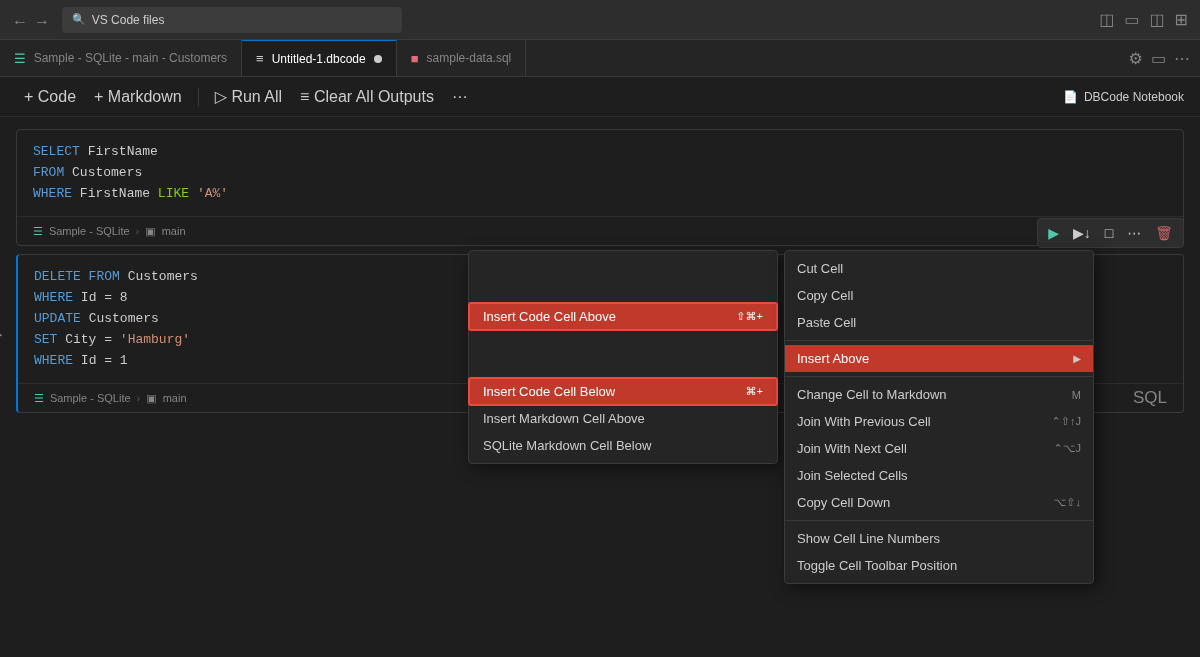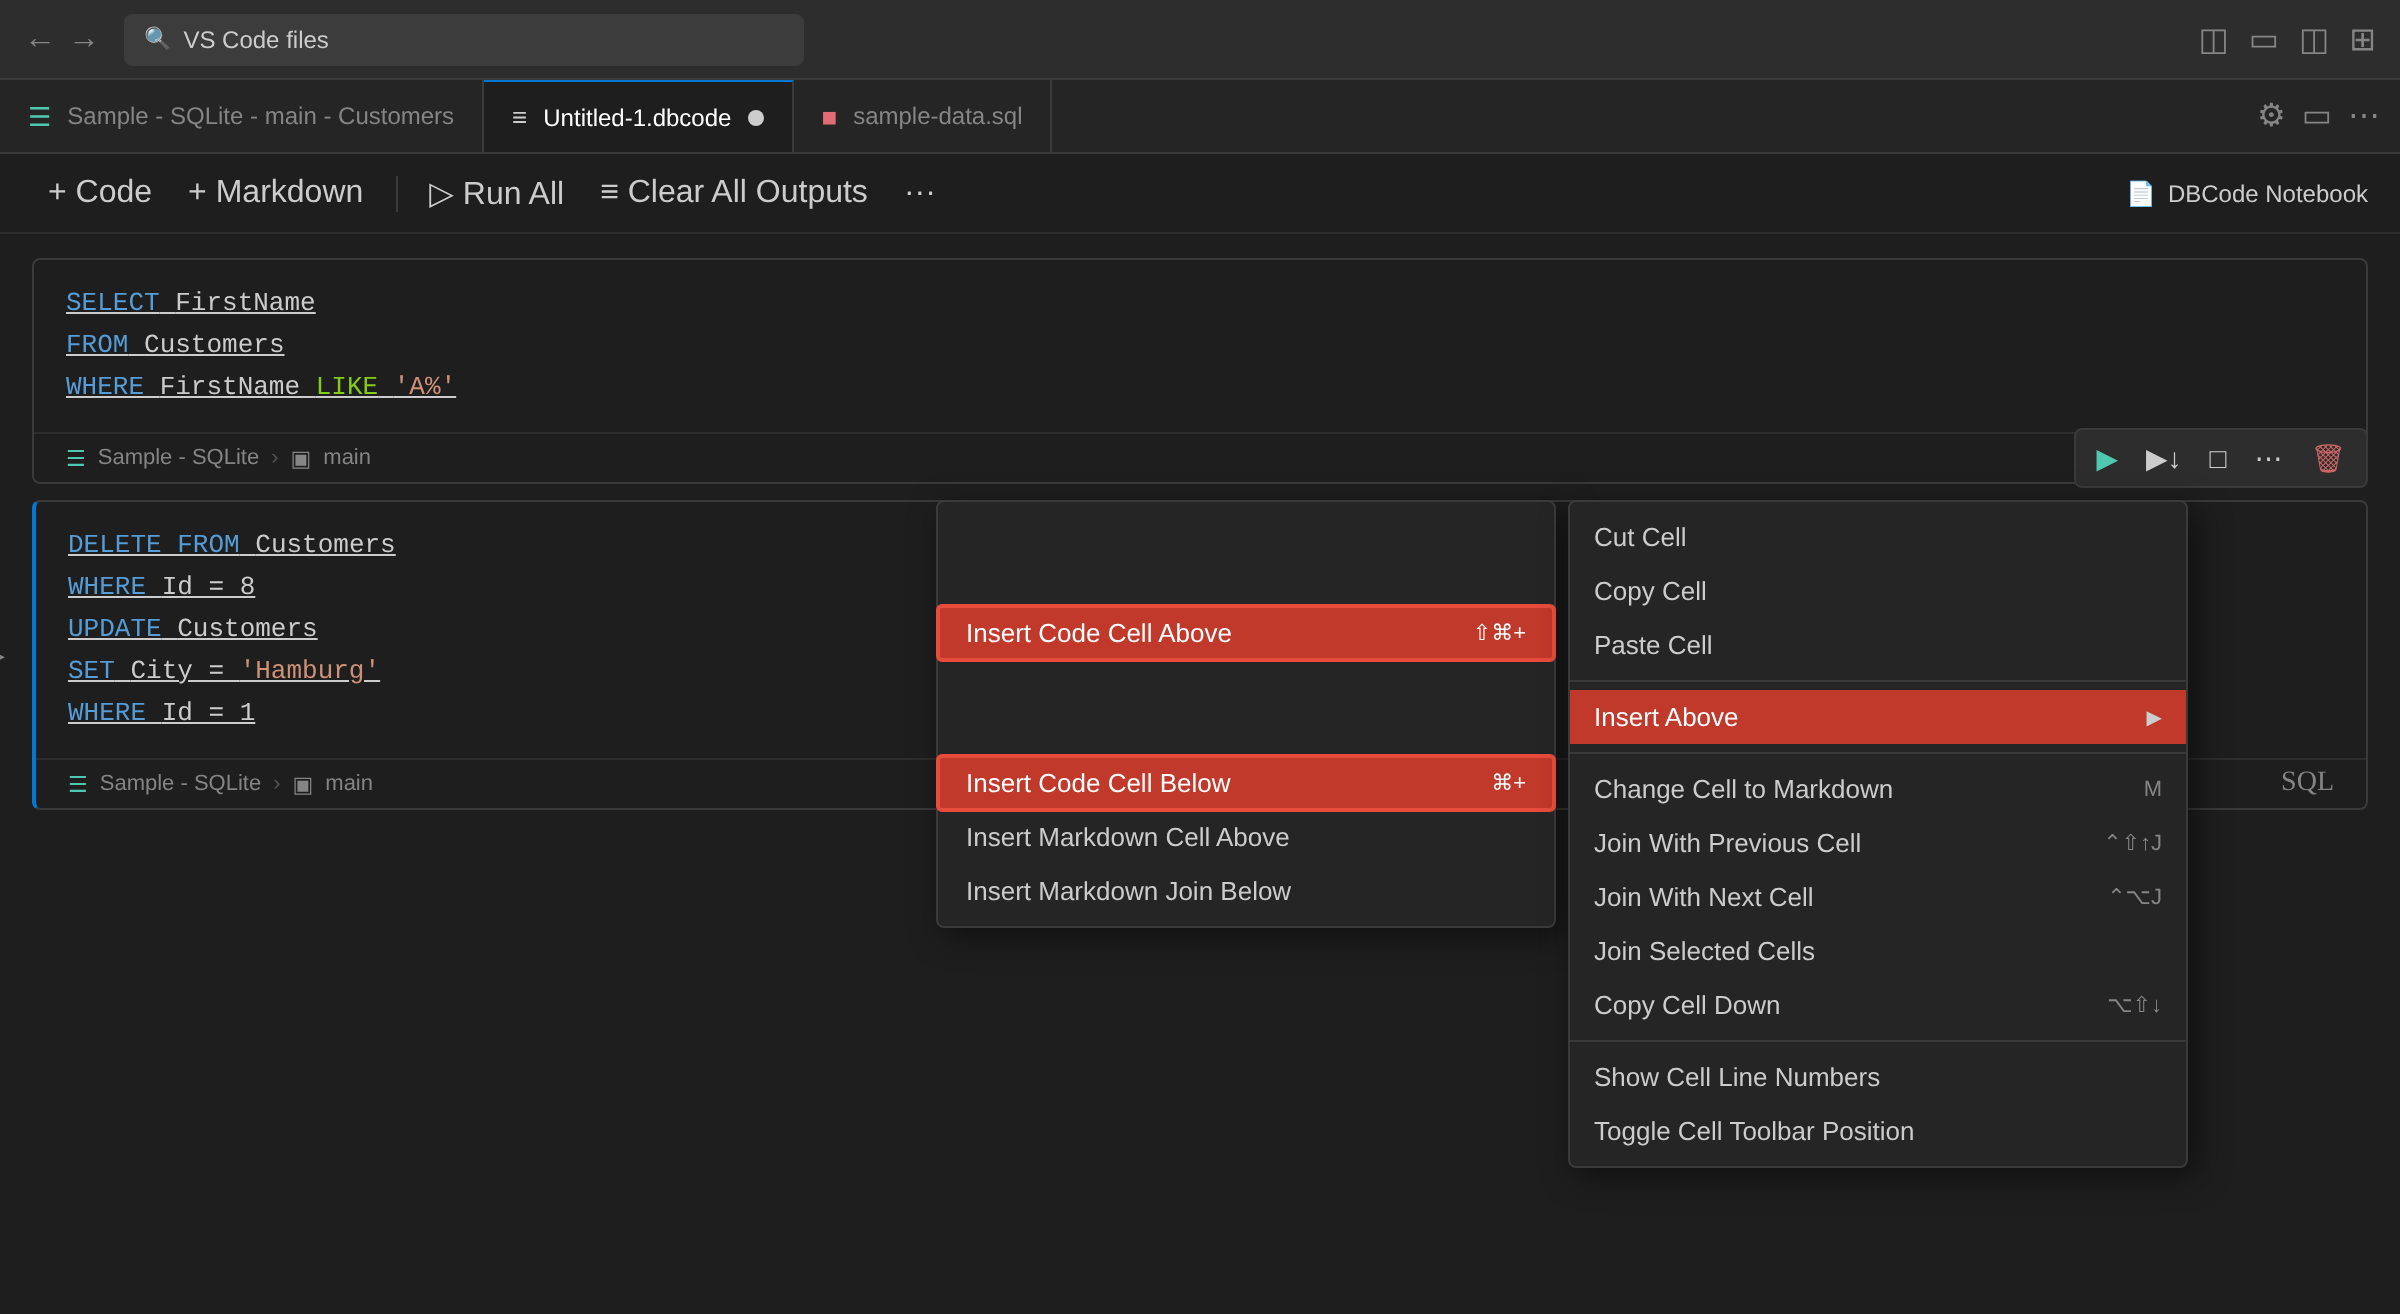--- a/index.html
+++ b/index.html
@@ -153,44 +153,42 @@
       background: #1e1e1e;
     }
     .cell-active {
       border-left: 2px solid #0078d4;
     }
     .cell-content {
       padding: 12px 16px;
       font-family: 'Consolas', 'Courier New', monospace;
       font-size: 13px;
       line-height: 1.6;
-      text-decoration: underline;
     }
     .kw-select { color: #569cd6; }
     .kw-from { color: #569cd6; }
     .kw-where { color: #569cd6; }
     .kw-delete { color: #569cd6; }
     .kw-update { color: #569cd6; }
     .kw-set { color: #569cd6; }
     .kw-like { color: #84cc16; }
     .str { color: #ce9178; }
     .cell-footer {
       padding: 4px 16px;
       display: flex;
       align-items: center;
       gap: 6px;
       font-size: 11px;
       color: #858585;
       border-top: 1px solid #2d2d2d;
     }
     .cell-footer-right {
       margin-left: auto;
-      font-size: 14px;
+      font-size: 17px;
       color: #858585;
-      font-family: Liberation Serif, serif;
     }
 
     
     .cell-toolbar {
       position: absolute;
       top: -36px;
       right: 0;
       display: flex;
       align-items: center;
       gap: 2px;
@@ -433,21 +431,21 @@
     <div class="submenu-item submenu-item-highlighted">
       <span>Insert Code Cell Below</span>
       <span class="shortcut-white">⌘+</span>
     </div>
 
     <div class="submenu-item">
       <span>Insert Markdown Cell Above</span>
     </div>
 
     <div class="submenu-item">
-      <span>Insert Markdown Join Below</span>
+      <span>SQLite Markdown Cell Below</span>
     </div>
   </div>
 
   <div class="context-menu">
     <div class="menu-item">
       <span>Cut Cell</span>
     </div>
     <div class="menu-item">
       <span>Copy Cell</span>
     </div>

